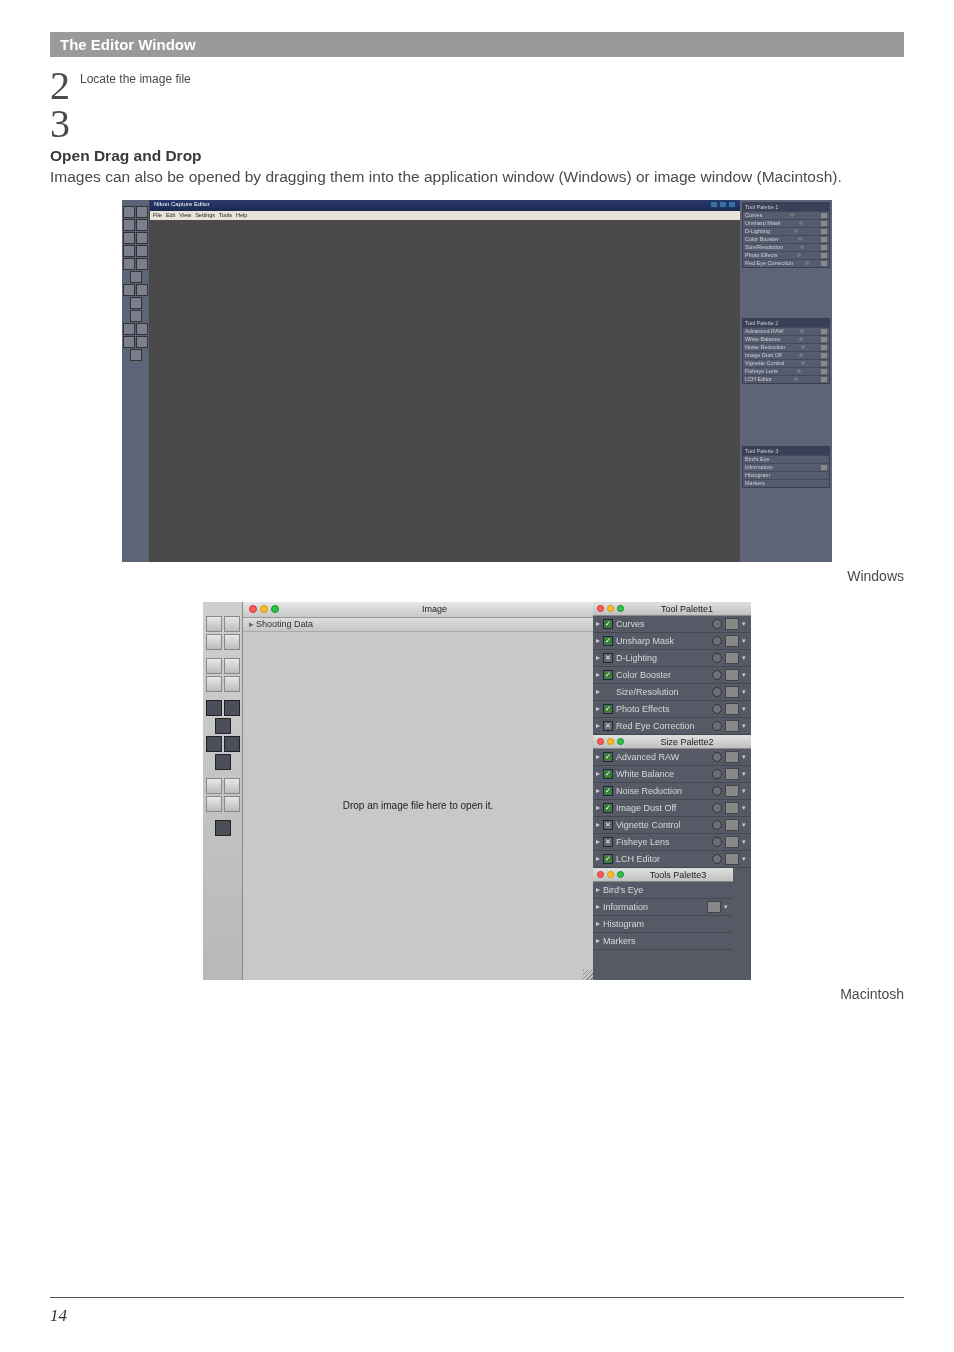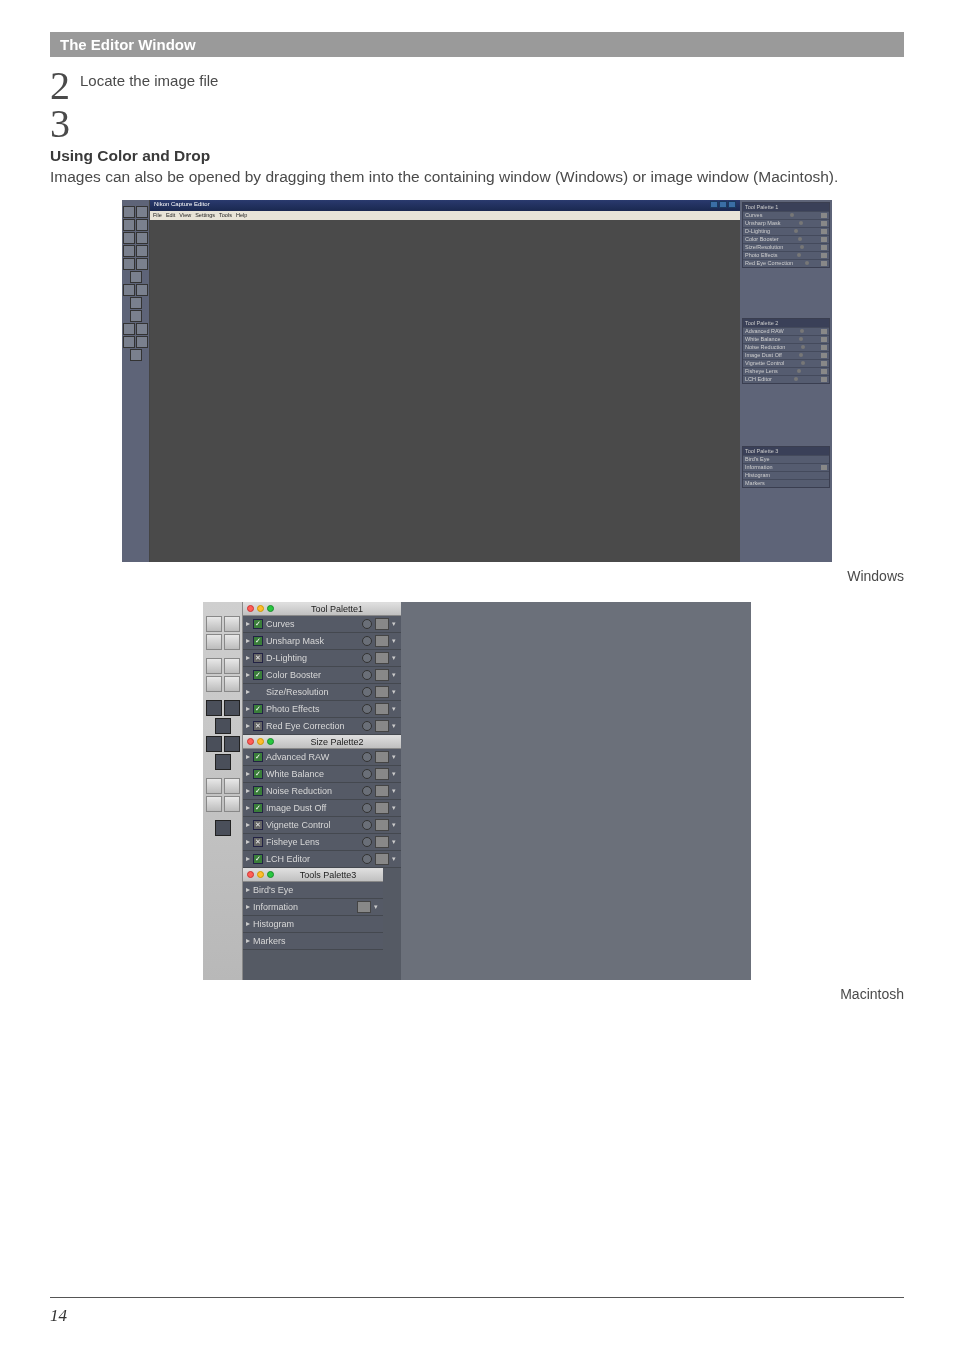--- a/index.html
+++ b/index.html
@@ -34,21 +34,21 @@
     font-weight: normal;
     min-width: 24px;
   }
   .step-body {
     flex: 1;
     font-size: 15.5px;
     line-height: 1.35;
     color: #4a4a4a;
   }
   .step-title {
-    font-size: 15px;
+    font-size: 12px;
     color: #4a4a4a;
     margin-bottom: 1px;
   }
   .section-heading {
     font-weight: bold;
     font-size: 15.5px;
     color: #3a3a3a;
     margin-top: 6px;
     margin-bottom: 2px;
   }
@@ -290,22 +290,22 @@
     <div class="step-title">Locate the image file</div>
   </div>
 </div>
 
 <div class="step">
   <div class="step-num">3</div>
   <div class="step-body">
   </div>
 </div>
 
-<div class="section-heading">Using Color and Drop</div>
-<div class="body-text">Images can also be opened by dragging them into the containing window (Windows) or image window (Macintosh).</div>
+<div class="section-heading">Open Drag and Drop</div>
+<div class="body-text">Images can also be opened by dragging them into the application window (Windows) or image window (Macintosh).</div>
 
 <div class="win-wrap">
   <div class="win-toolbar">
     <div class="tbtn-row">
         <div class="tbtn"></div>
         <div class="tbtn"></div>
       </div>
     <div class="tbtn-row">
         <div class="tbtn"></div>
         <div class="tbtn"></div>
@@ -492,20 +492,36 @@
         <div class="tbtn"></div>
       </div>
     <div class="tbtn-row">
         <div class="tbtn"></div>
         <div class="tbtn"></div>
       </div>
     <div style="height:4px"></div>
     <div class="tbtn-dark"></div>
   </div>
 
+  <div class="mac-docarea">
+    <div class="mac-titlebar">
+      <div class="traffic">
+          <span class="tl-r"></span>
+          <span class="tl-y"></span>
+          <span class="tl-g"></span>
+        </div>
+      <div class="mac-title">Image</div>
+    </div>
+    <div class="mac-shoot">
+      <span style="color:#666">▸</span> <span>Shooting Data</span>
+    </div>
+    <div class="mac-canvas">
+      <span>Drop an image file here to open it.</span>
+    </div>
+  </div>
 
   <div class="mac-panels">
     <div class="mac-panel-title">
       <div class="traffic">
           <span class="tl-r"></span>
           <span class="tl-y"></span>
           <span class="tl-g"></span>
         </div>
       <span style="flex:1;text-align:center">Tool Palette1</span>
     </div>

